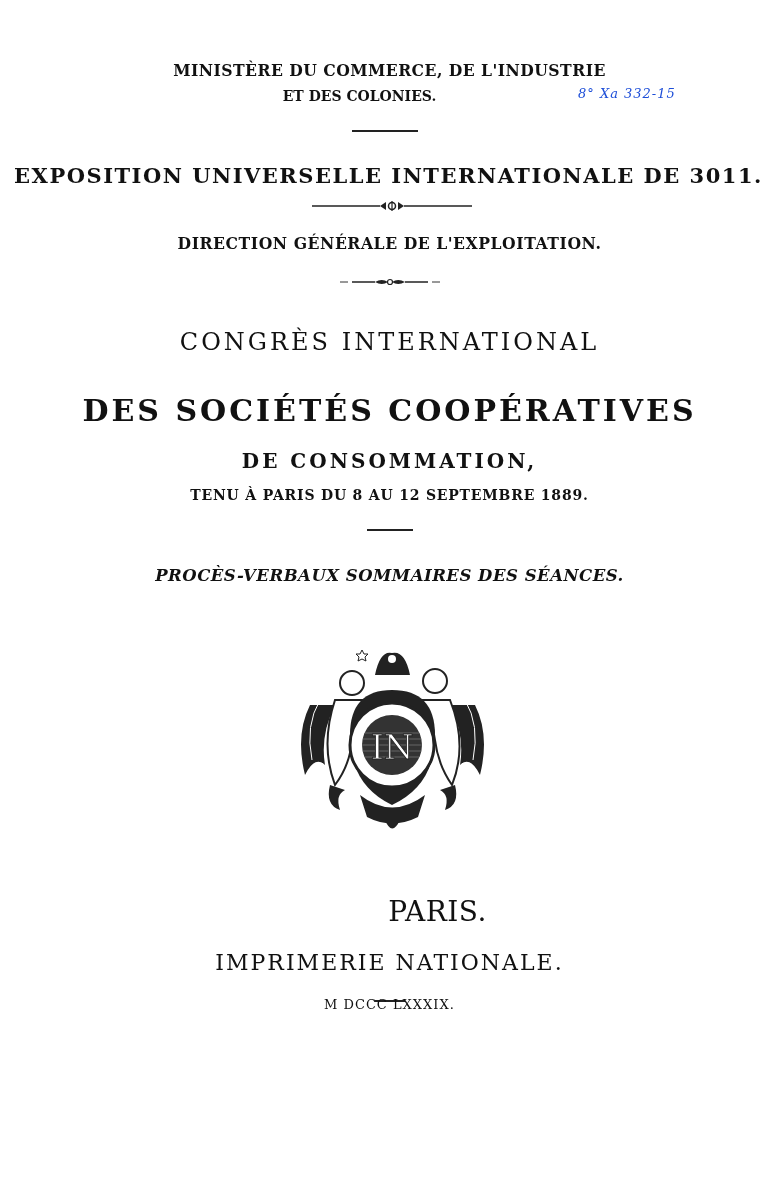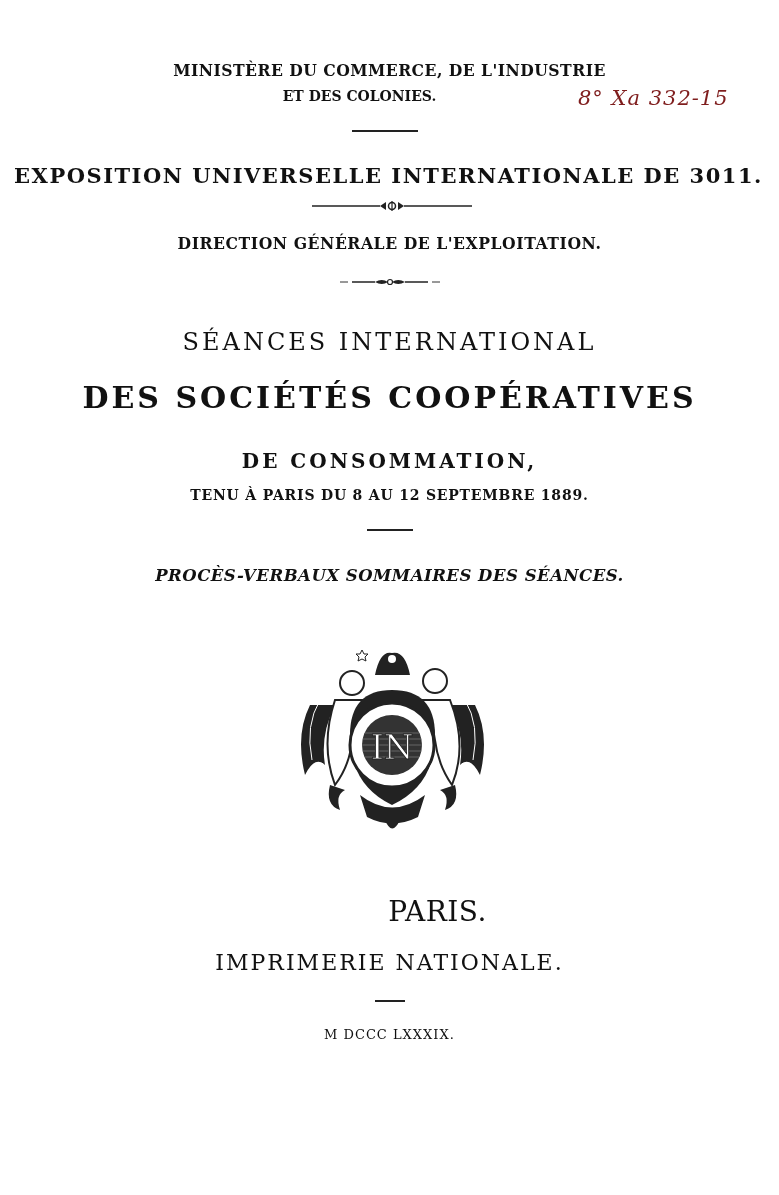--- a/index.html
+++ b/index.html
@@ -4,31 +4,31 @@
 <style>
   html, body { margin: 0; padding: 0; background: #ffffff; }
   body { width: 779px; height: 1195px; position: relative; overflow: hidden;
          font-family: "DejaVu Serif", "Liberation Serif", serif; color: #111; }
   .line { position: absolute; left: 0; width: 779px; text-align: center; white-space: nowrap; }
   .bold { font-weight: bold; }
   .rule { position: absolute; height: 2px; background: #222; }
   .ministry { top: 60px; font-size: 17px; left: 0; width: 779px; transform: scaleX(0.92); letter-spacing: 0.5px; }
   .colonies { top: 88px; font-size: 14px; left: -30px; }
   .shelfmark { position: absolute; top: 86px; left: 578px; font-family: "DejaVu Serif", serif;
-               font-style: italic; font-size: 21px; letter-spacing: 1px; color: #7f1d1d; }
+               font-style: italic; font-size: 13px; letter-spacing: 1px; color: #1d4ed8; }
   .expo { top: 163px; font-size: 21px; letter-spacing: 1.5px; left: -1px; }
   .direction { top: 233px; font-size: 17px; letter-spacing: 0.6px; transform: scaleX(0.92); }
   .congres { top: 328px; font-size: 24px; letter-spacing: 3px; font-weight: normal; }
-  .societes { top: 380px; font-size: 30px; letter-spacing: 3px; font-weight: bold; }
+  .societes { top: 393px; font-size: 30px; letter-spacing: 3px; font-weight: bold; }
   .conso { top: 441px; font-size: 20px; letter-spacing: 3px; font-weight: bold; margin-top: 8px; }
   .tenu { top: 487px; font-size: 14px; letter-spacing: 0.8px; font-weight: bold; }
   .proces { top: 566px; font-size: 16.5px; letter-spacing: 0.5px; font-weight: bold; font-style: italic; }
   .paris { top: 895px; font-size: 28px; font-weight: normal; letter-spacing: 0.5px; padding-left: 48px; }
   .imprimerie { top: 950px; font-size: 22px; letter-spacing: 2px; }
-  .year { top: 1027px; font-size: 13px; letter-spacing: 1px; }
+  .year { top: 997px; font-size: 13px; letter-spacing: 1px; }
   .ornament { position: absolute; }
   .emblem { position: absolute; left: 290px; top: 645px; width: 205px; height: 190px; }
 </style>
 </head>
 <body>
 
 <div>
 
   <div class="line bold ministry">MINISTÈRE DU COMMERCE, DE L'INDUSTRIE</div>
   <div class="line bold colonies">ET DES COLONIES.</div>
@@ -52,21 +52,21 @@
   <svg class="ornament" style="left:340px; top:277px;" width="100" height="10">
     <line x1="0" y1="5" x2="8" y2="5" stroke="#333" stroke-width="1"></line>
     <line x1="12" y1="5" x2="35" y2="5" stroke="#222" stroke-width="1.5"></line>
     <path d="M35 5 Q42 1 48 5 Q42 9 35 5 Z" fill="#222"></path>
     <circle cx="50" cy="5" r="2.5" fill="none" stroke="#222" stroke-width="1.2"></circle>
     <path d="M65 5 Q58 1 52 5 Q58 9 65 5 Z" fill="#222"></path>
     <line x1="65" y1="5" x2="88" y2="5" stroke="#222" stroke-width="1.5"></line>
     <line x1="92" y1="5" x2="100" y2="5" stroke="#333" stroke-width="1"></line>
   </svg>
 
-  <div class="line congres">SÉANCES INTERNATIONAL</div>
+  <div class="line congres">CONGRÈS INTERNATIONAL</div>
   <div class="line societes">DES SOCIÉTÉS COOPÉRATIVES</div>
   <div class="line conso">DE CONSOMMATION,</div>
   <div class="line tenu">TENU À PARIS DU 8 AU 12 SEPTEMBRE 1889.</div>
 
   <div class="rule" style="left:367px; top:529px; width:46px; height:2px;"></div>
 
   <div class="line proces">PROCÈS-VERBAUX SOMMAIRES DES SÉANCES.</div>
 
   <svg class="emblem" viewBox="0 0 205 190">
 

